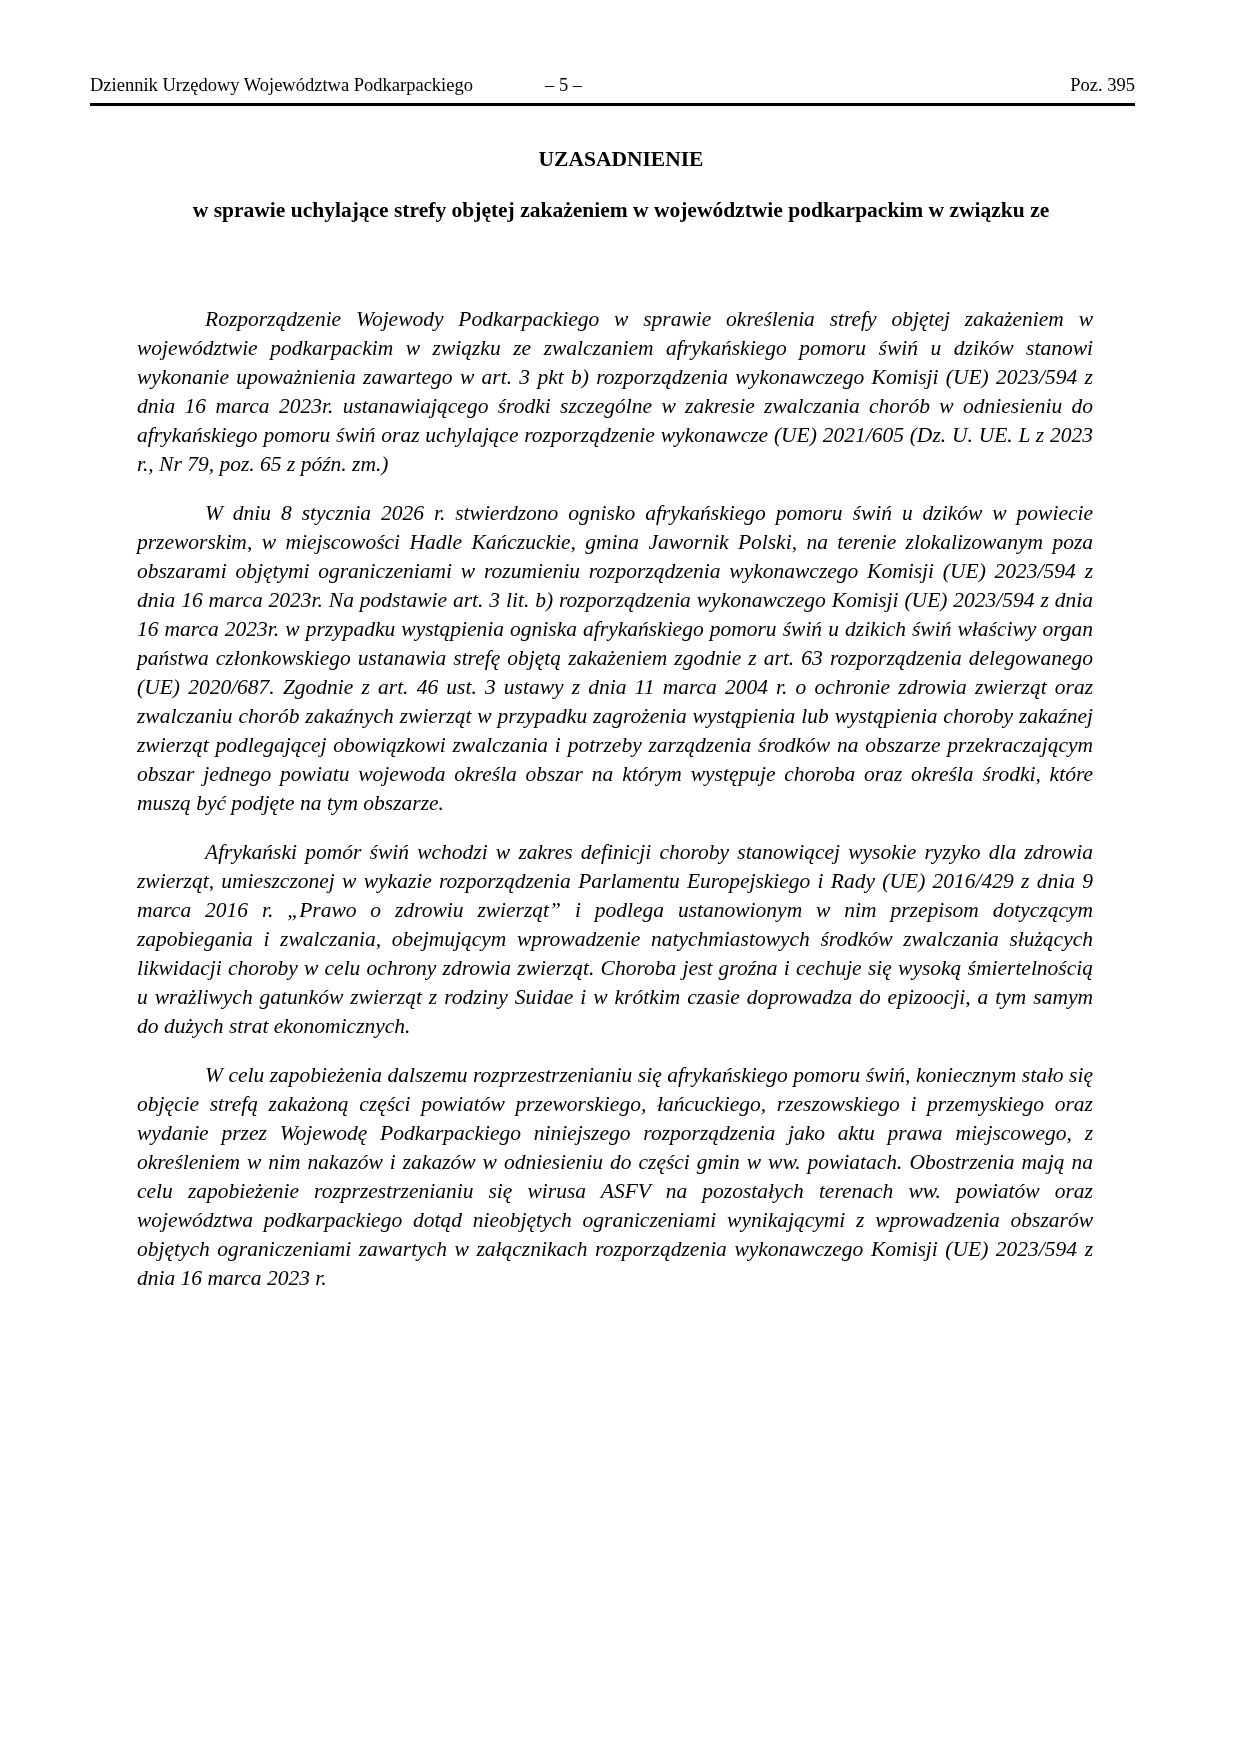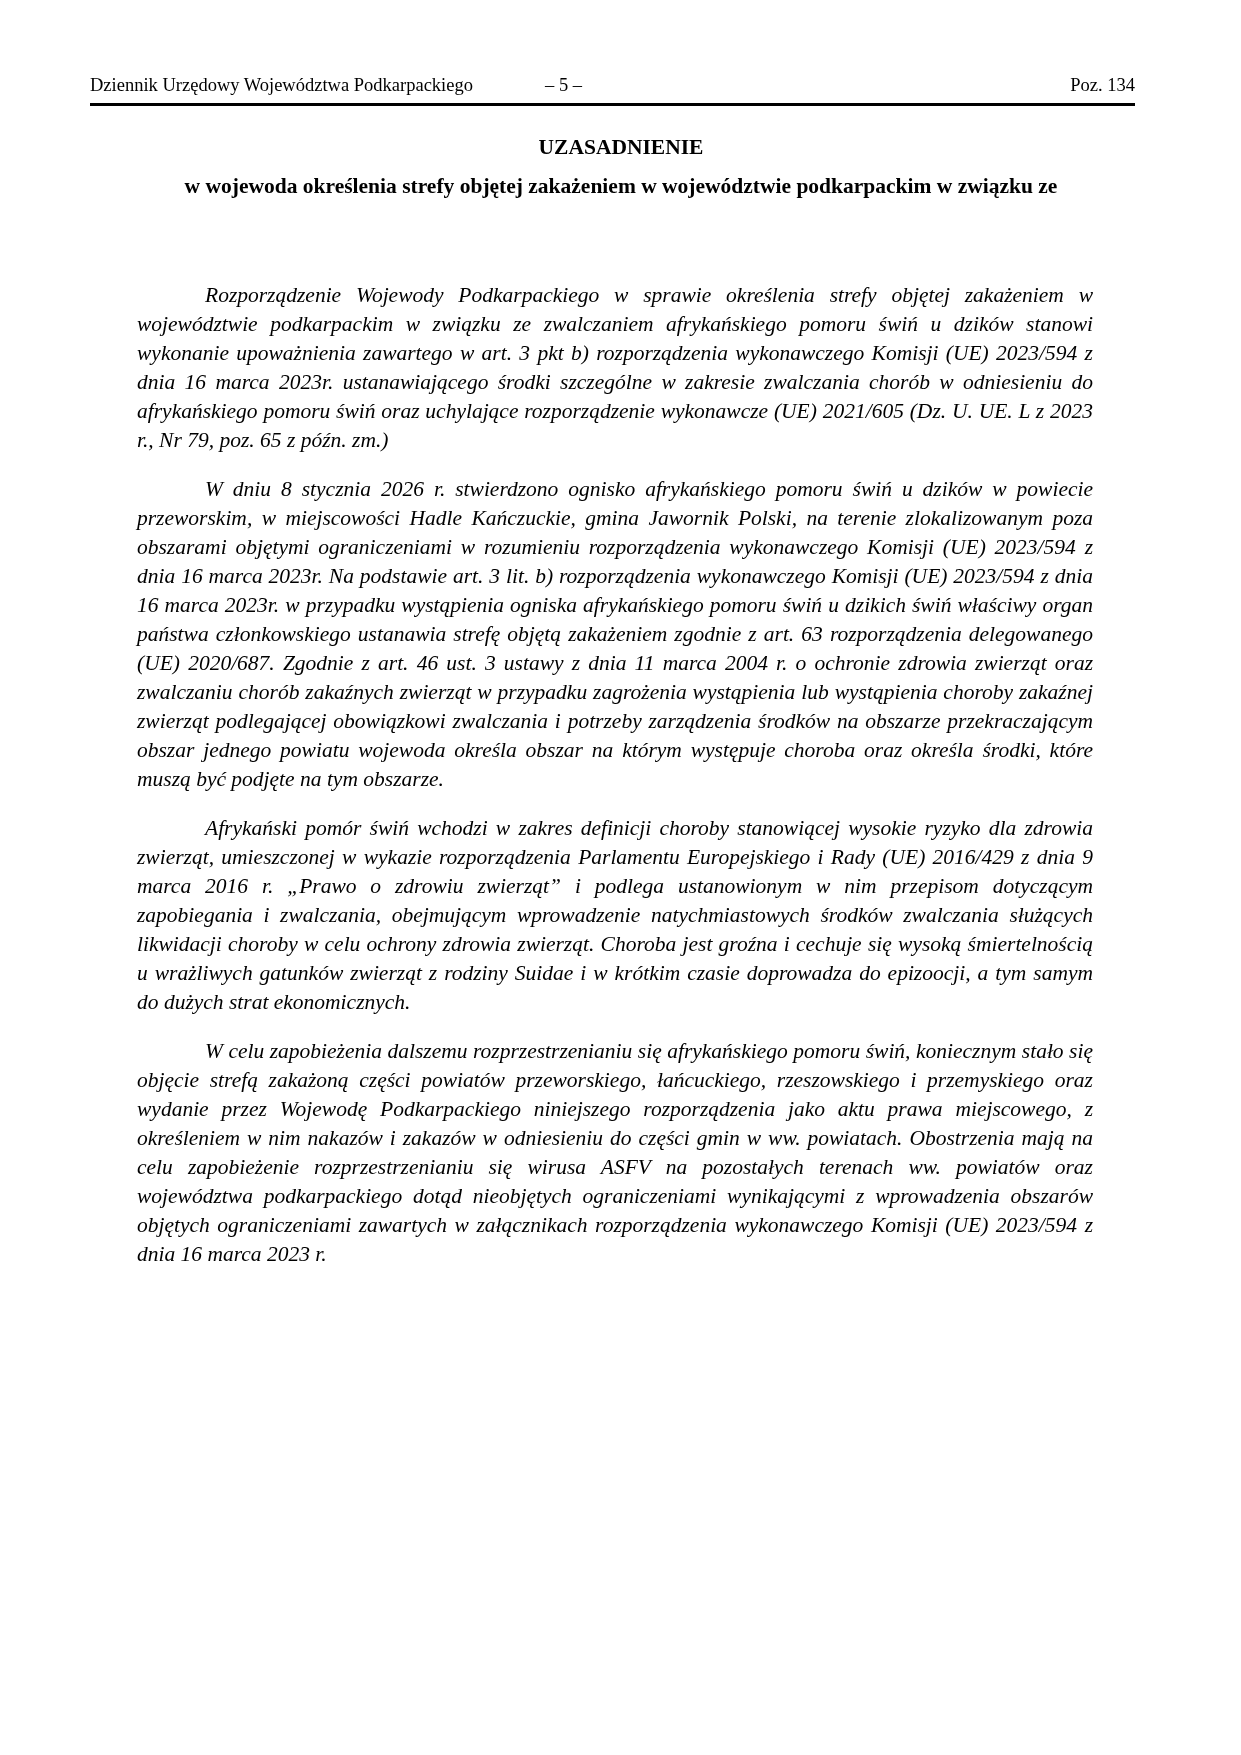--- a/index.html
+++ b/index.html
@@ -45,48 +45,48 @@
     width: 968px;
     font-size: 21.5px;
     line-height: 29px;
   }
   .title-block {
     text-align: center;
     font-weight: bold;
     line-height: 39px;
     margin: 0 0 75px 0;
   }
-  .title-block .heading { margin: 0; font-size: 21.5px; font-weight: bold; }
+  .title-block .heading { margin: 12px; font-size: 21.5px; font-weight: bold; }
   .title-block .subtitle-line { margin: 0; font-size: 21.5px; font-weight: bold; }
   .doc-paragraph {
     margin: 0 12px 20px 0;
     text-align: justify;
     text-justify: inter-word;
     text-indent: 68px;
     font-style: italic;
   }
 </style>
 </head>
 <body>
 
 <div class="page">
 
   <div class="page-header">
     <span class="journal-title">Dziennik Urzędowy Województwa Podkarpackiego</span>
     <span class="page-number">– 5 –</span>
-    <span class="position-ref">Poz. 134</span>
+    <span class="position-ref">Poz. 395</span>
   </div>
 
   <div class="header-rule"></div>
 
   <main class="doc-main">
 
     <div class="title-block">
       <div class="heading">UZASADNIENIE</div>
-      <div class="subtitle-line">w wojewoda określenia strefy objętej zakażeniem w województwie podkarpackim w związku ze</div>
+      <div class="subtitle-line">w sprawie uchylające strefy objętej zakażeniem w województwie podkarpackim w związku ze</div>
     </div>
 
     <p class="doc-paragraph">Rozporządzenie Wojewody Podkarpackiego w sprawie określenia strefy objętej zakażeniem w województwie podkarpackim w związku ze zwalczaniem afrykańskiego pomoru świń u dzików stanowi wykonanie upoważnienia zawartego w art. 3 pkt b) rozporządzenia wykonawczego Komisji (UE) 2023/594 z dnia 16 marca 2023r. ustanawiającego środki szczególne w zakresie zwalczania chorób w odniesieniu do afrykańskiego pomoru świń oraz uchylające rozporządzenie wykonawcze (UE) 2021/605  (Dz. U. UE. L z 2023 r., Nr 79, poz. 65 z późn. zm.)</p>
 
     <p class="doc-paragraph">W dniu 8 stycznia 2026 r. stwierdzono ognisko afrykańskiego pomoru świń u dzików w powiecie przeworskim, w miejscowości Hadle Kańczuckie, gmina Jawornik Polski, na terenie zlokalizowanym poza obszarami objętymi ograniczeniami w rozumieniu rozporządzenia wykonawczego Komisji (UE) 2023/594 z dnia 16 marca 2023r. Na podstawie art. 3 lit. b) rozporządzenia wykonawczego Komisji (UE) 2023/594 z dnia 16 marca 2023r. w przypadku wystąpienia ogniska afrykańskiego pomoru świń u dzikich świń właściwy organ państwa członkowskiego ustanawia strefę objętą zakażeniem zgodnie z art. 63 rozporządzenia delegowanego (UE) 2020/687. Zgodnie z art. 46 ust. 3 ustawy z dnia 11 marca 2004 r. o ochronie zdrowia zwierząt oraz zwalczaniu chorób zakaźnych zwierząt w przypadku zagrożenia wystąpienia lub wystąpienia choroby zakaźnej zwierząt podlegającej obowiązkowi zwalczania i potrzeby zarządzenia środków na obszarze przekraczającym obszar jednego powiatu wojewoda określa obszar na którym występuje choroba oraz określa środki, które muszą być podjęte na tym obszarze.</p>
 
     <p class="doc-paragraph">Afrykański pomór świń wchodzi w zakres definicji choroby stanowiącej wysokie ryzyko dla zdrowia zwierząt, umieszczonej w wykazie rozporządzenia Parlamentu Europejskiego i Rady (UE) 2016/429 z dnia 9 marca 2016 r. „Prawo o zdrowiu zwierząt” i podlega ustanowionym w nim przepisom dotyczącym zapobiegania i zwalczania, obejmującym wprowadzenie natychmiastowych środków zwalczania służących likwidacji choroby w celu ochrony zdrowia zwierząt. Choroba jest groźna i cechuje się wysoką śmiertelnością u wrażliwych gatunków zwierząt z rodziny Suidae i w krótkim czasie doprowadza do epizoocji, a tym samym do dużych strat ekonomicznych.</p>
 
     <p class="doc-paragraph">W celu zapobieżenia dalszemu rozprzestrzenianiu się afrykańskiego pomoru świń, koniecznym stało się objęcie strefą zakażoną części powiatów przeworskiego, łańcuckiego, rzeszowskiego i przemyskiego oraz wydanie przez Wojewodę Podkarpackiego niniejszego rozporządzenia jako aktu prawa miejscowego, z określeniem w nim nakazów i zakazów w odniesieniu do części gmin w ww. powiatach. Obostrzenia mają na celu zapobieżenie rozprzestrzenianiu się wirusa ASFV na pozostałych terenach ww. powiatów oraz województwa podkarpackiego dotąd nieobjętych ograniczeniami wynikającymi z wprowadzenia obszarów objętych ograniczeniami zawartych w załącznikach rozporządzenia wykonawczego Komisji (UE) 2023/594 z dnia 16 marca 2023 r.</p>
 

